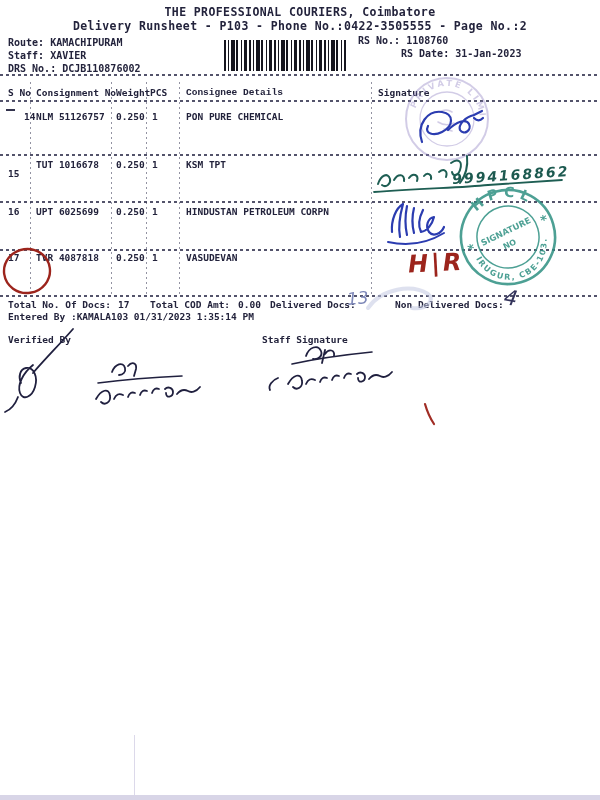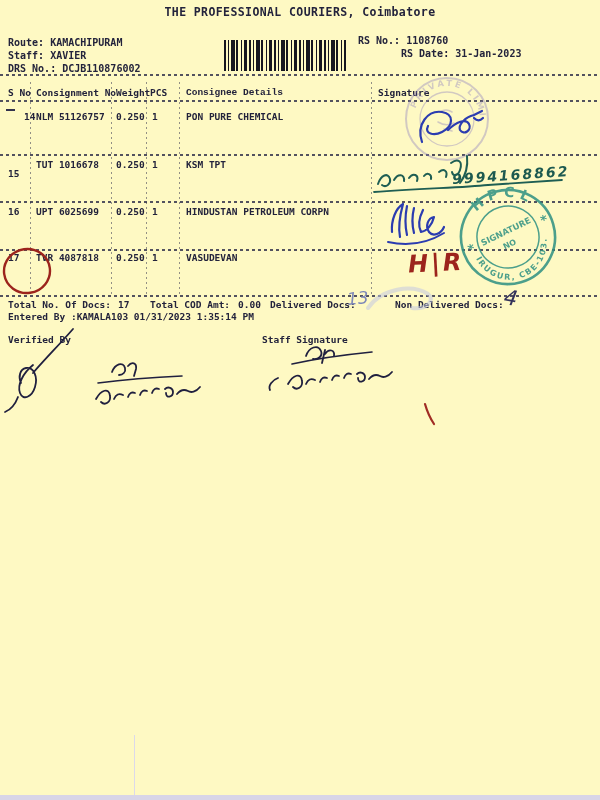--- a/index.html
+++ b/index.html
@@ -1,18 +1,18 @@
 <!DOCTYPE html>
 <html><head>
 <meta charset="utf-8">
 <style>
   html,body{margin:0;padding:0;background:#e8e6f2;}
   #page{
     position:relative;width:600px;height:800px;overflow:hidden;
-    background:#fef9c3;
+    background:#ffffff;
     font-family:"DejaVu Sans Mono","Liberation Mono",monospace;
     color:#23233c;
   }
   .t{position:absolute;font-weight:bold;white-space:pre;color:#23233c;}
   .sz-title{font-size:11.5px;letter-spacing:.4px;}
   .sz-meta{font-size:10px;}
   .sz-cell{font-size:9.5px;}
   .center{left:0;width:600px;text-align:center;}
   .hline{position:absolute;left:0;width:600px;height:1.5px;
     background-image:repeating-linear-gradient(90deg,rgba(40,40,70,.8) 0 3px,transparent 3px 6px);}
@@ -30,20 +30,21 @@
   .edge-bottom{position:absolute;left:0;top:795px;width:600px;height:5px;background:#d8d5e7;}
   .crease{position:absolute;left:134px;top:735px;width:1px;height:60px;background:#dcd9ea;}
   .artifact{position:absolute;background:#33334d;}
 </style>
 </head>
 <body>
 
 <div id="page">
 
   <div class="t sz-title center" style="top:5px;">THE PROFESSIONAL COURIERS, Coimbatore</div>
+  <div class="t sz-title center" style="top:19px;">Delivery Runsheet - P103 - Phone No.:0422-3505555 - Page No.:2</div>
 
   <div class="t sz-meta" style="left:8px;top:37px;"><span>Route:</span> <span>KAMACHIPURAM</span></div>
   <div class="t sz-meta" style="left:8px;top:50px;"><span>Staff:</span> <span>XAVIER</span></div>
   <div class="t sz-meta" style="left:8px;top:63px;"><span>DRS No.:</span> <span>DCJB110876002</span></div>
 
   <div class="barcode"></div>
 
   <div class="t sz-meta" style="left:358px;top:35px;"><span>RS No.:</span> <span>1108760</span></div>
   <div class="t sz-meta" style="left:358px;top:48px;margin-left:43px;"><span>RS Date:</span> <span>31-Jan-2023</span></div>
 

